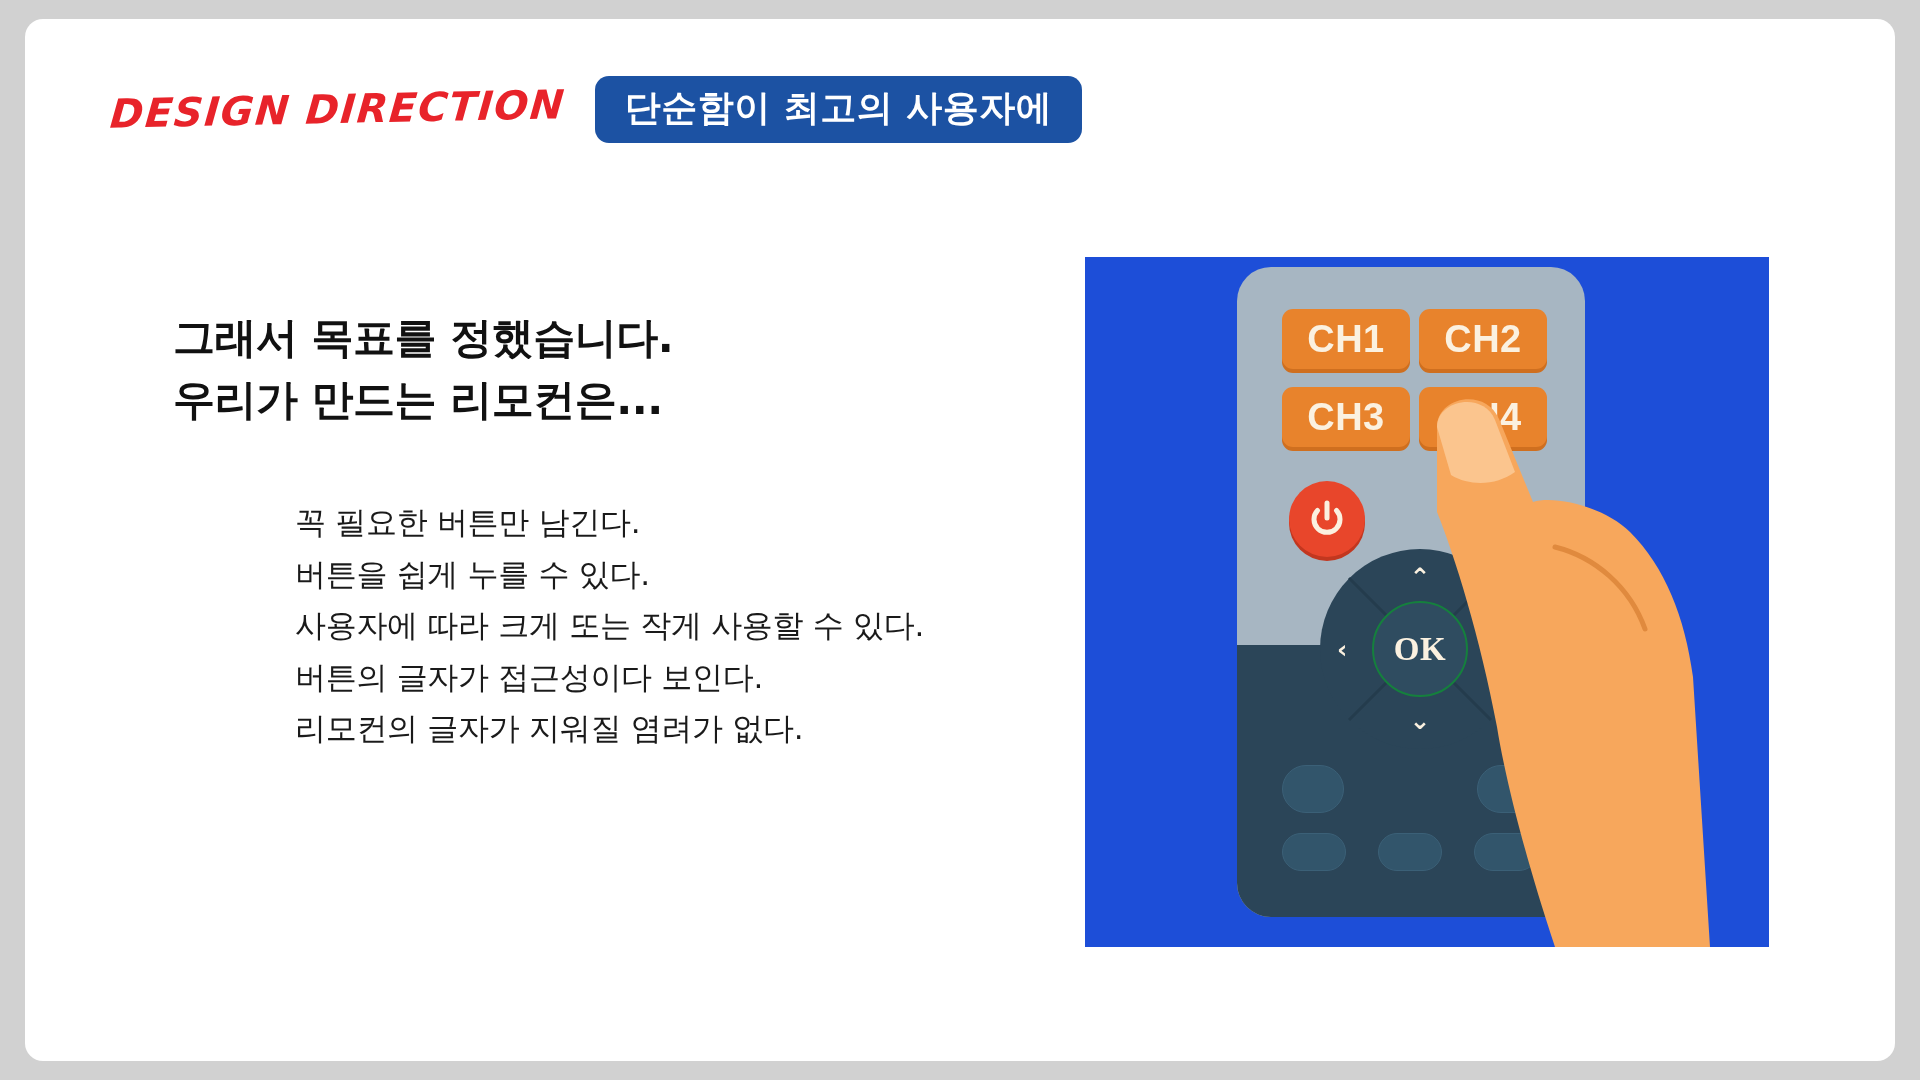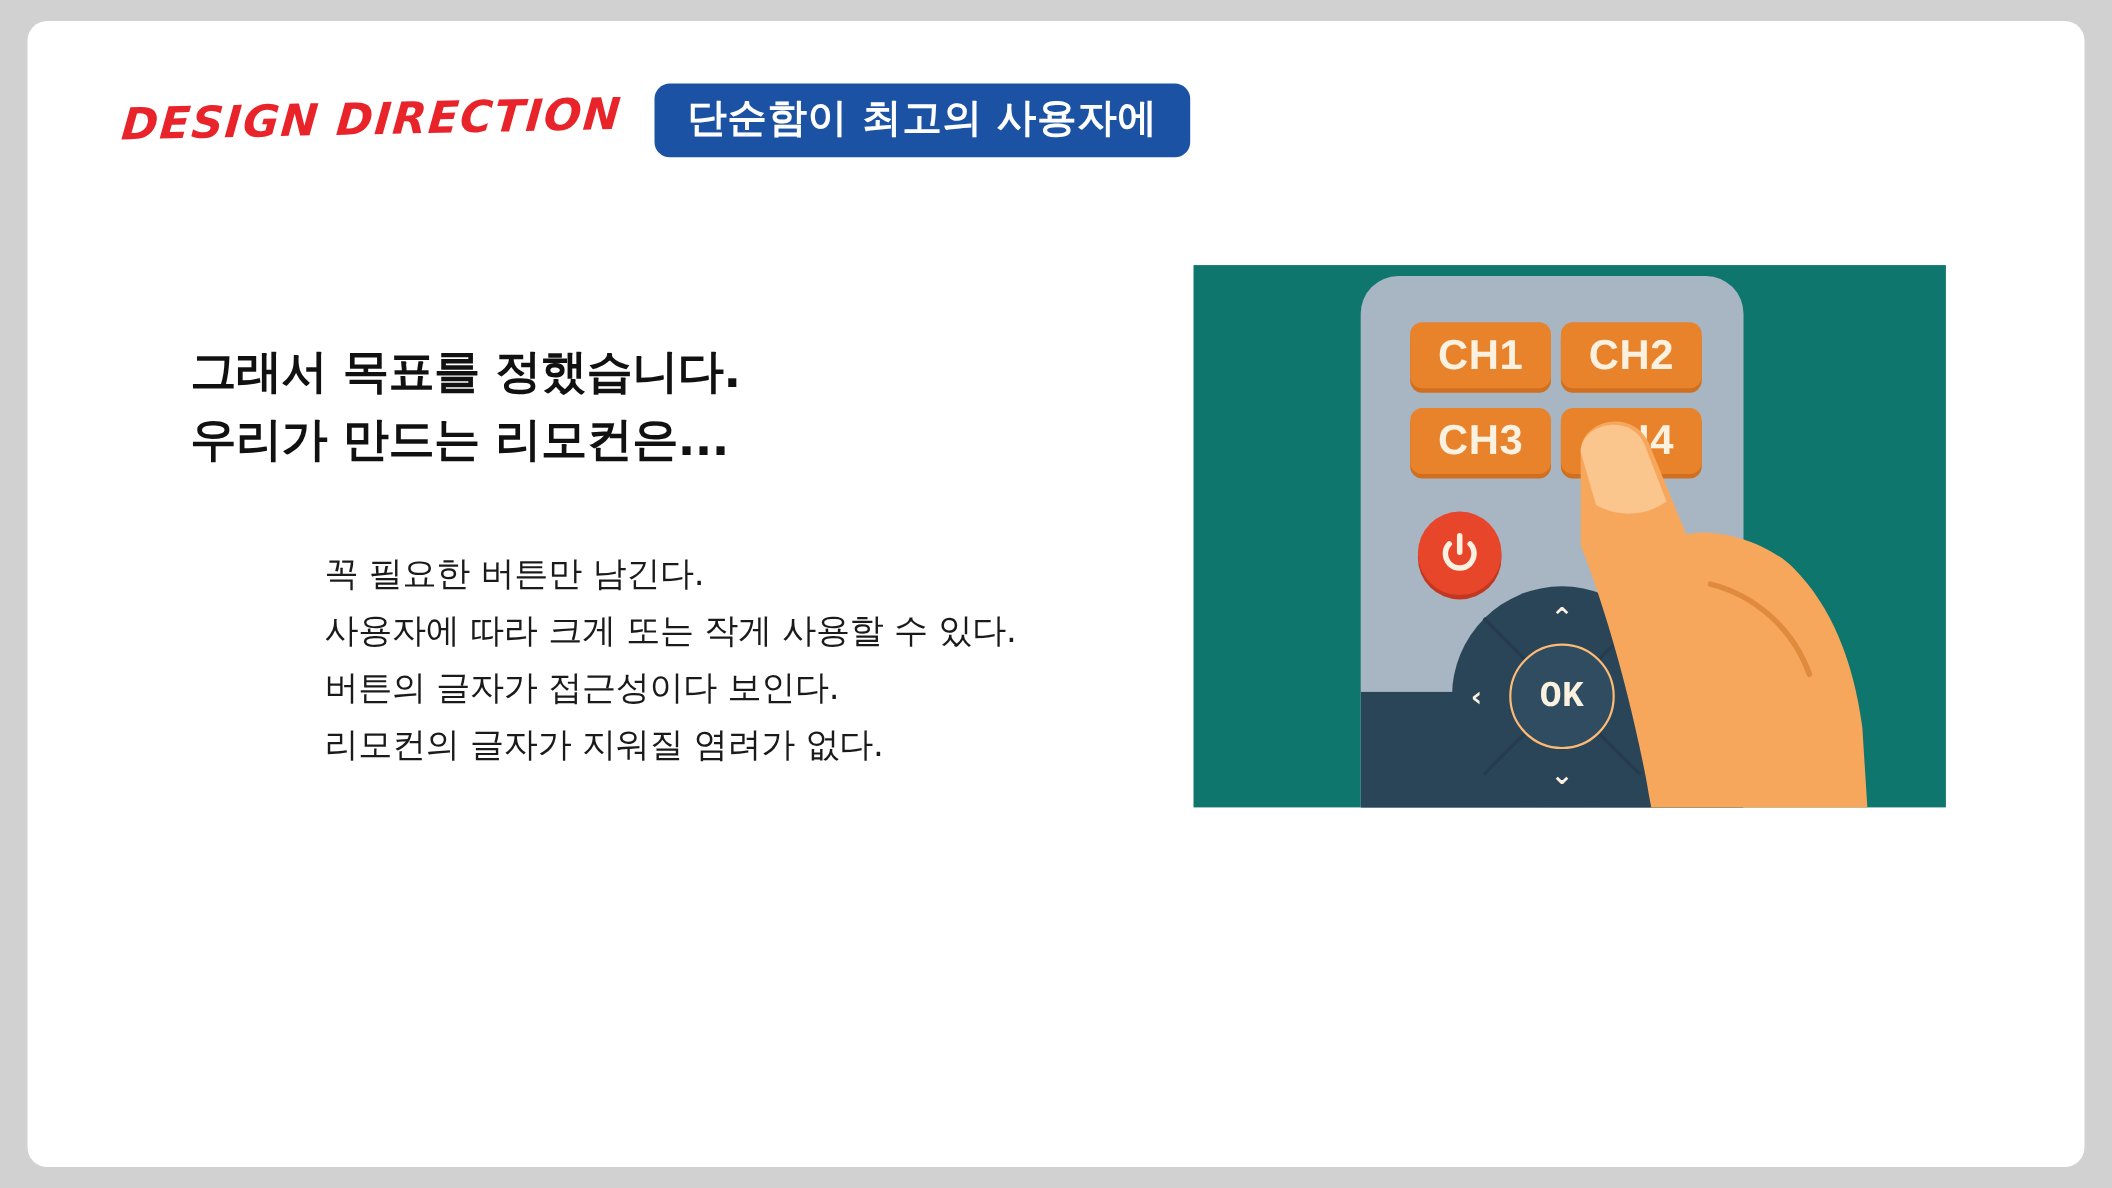--- a/index.html
+++ b/index.html
@@ -94,24 +94,24 @@
     color: #1a1a1a;
     line-height: 1.66;
     white-space: nowrap;
     letter-spacing: -0.3px;
   }
 
   
   #illustration-panel {
     position: absolute;
     left: 1060px;
-    top: 222px;
+    top: 238px;
     width: 684px;
-    height: 493px;
-    background: #0f766e;
+    height: 690px;
+    background: #1d4ed8;
     overflow: hidden;
   }
 
   #remote-device {
     position: absolute;
     left: 152px;
     top: 10px;
     width: 348px;
     height: 650px;
     background: #a7b6c2;
@@ -173,26 +173,26 @@
   }
   #dpad-center {
     position: absolute;
     left: 50%;
     top: 50%;
     transform: translate(-50%, -50%);
     width: 96px;
     height: 96px;
     border-radius: 50%;
     background: #2f4c60;
-    border: 2px solid #fdba74;
+    border: 2px solid #15803d;
     display: flex;
     align-items: center;
     justify-content: center;
     color: #fbf1e0;
-    font-family: Liberation Mono, monospace;
+    font-family: Liberation Serif, serif;
     font-weight: 700;
     font-size: 33px;
     letter-spacing: 0.5px;
   }
   .dpad-arrow {
     position: absolute;
     color: #fbf1e0;
     font-family: "DejaVu Sans", sans-serif;
     font-size: 25px;
     font-weight: 700;
@@ -236,20 +236,21 @@
   </div>
 
   <div id="text-column">
     <div id="lead-heading">
       <span class="lead-line">그래서 목표를 정했습니다.</span>
       <span class="lead-line">우리가 만드는 리모컨은...</span>
     </div>
 
     <ul id="goal-list">
       <li>꼭 필요한 버튼만 남긴다.</li>
+      <li>버튼을 쉽게 누를 수 있다.</li>
       <li>사용자에 따라 크게 또는 작게 사용할 수 있다.</li>
       <li>버튼의 글자가 접근성이다 보인다.</li>
       <li>리모컨의 글자가 지워질 염려가 없다.</li>
     </ul>
   </div>
 
   <div id="illustration-panel">
 
     <div id="remote-device">
       <div id="remote-lower-body"></div>

